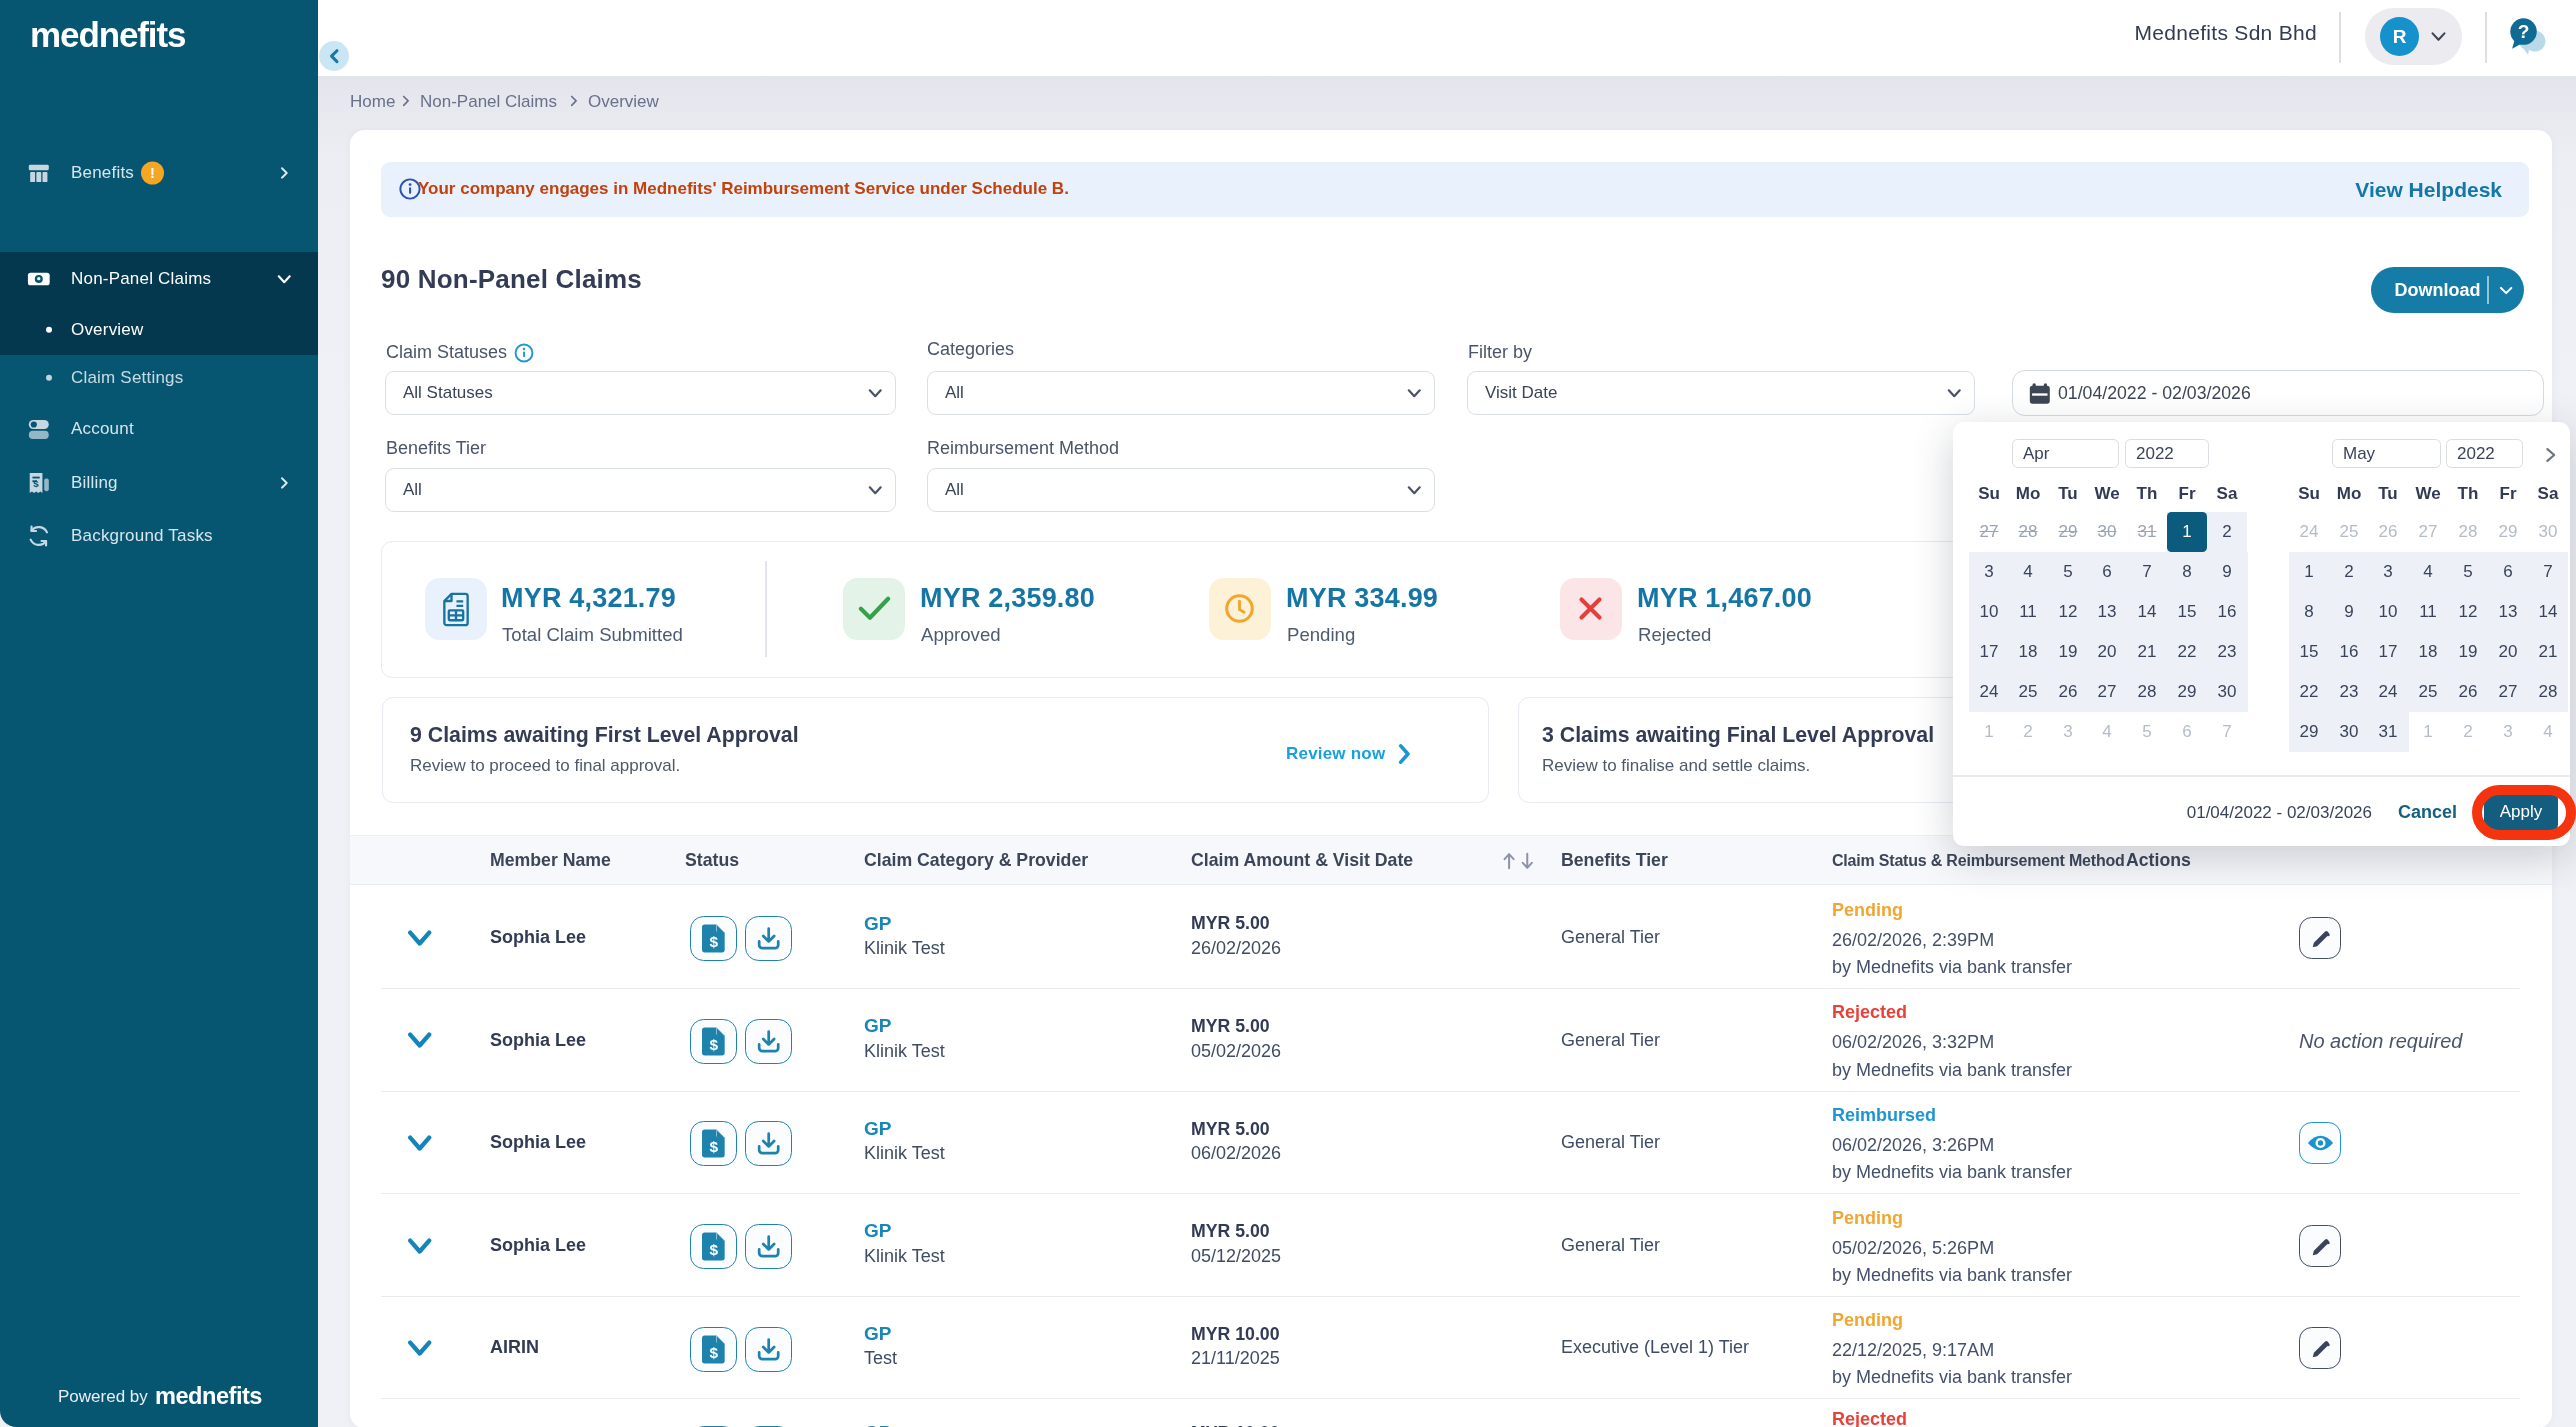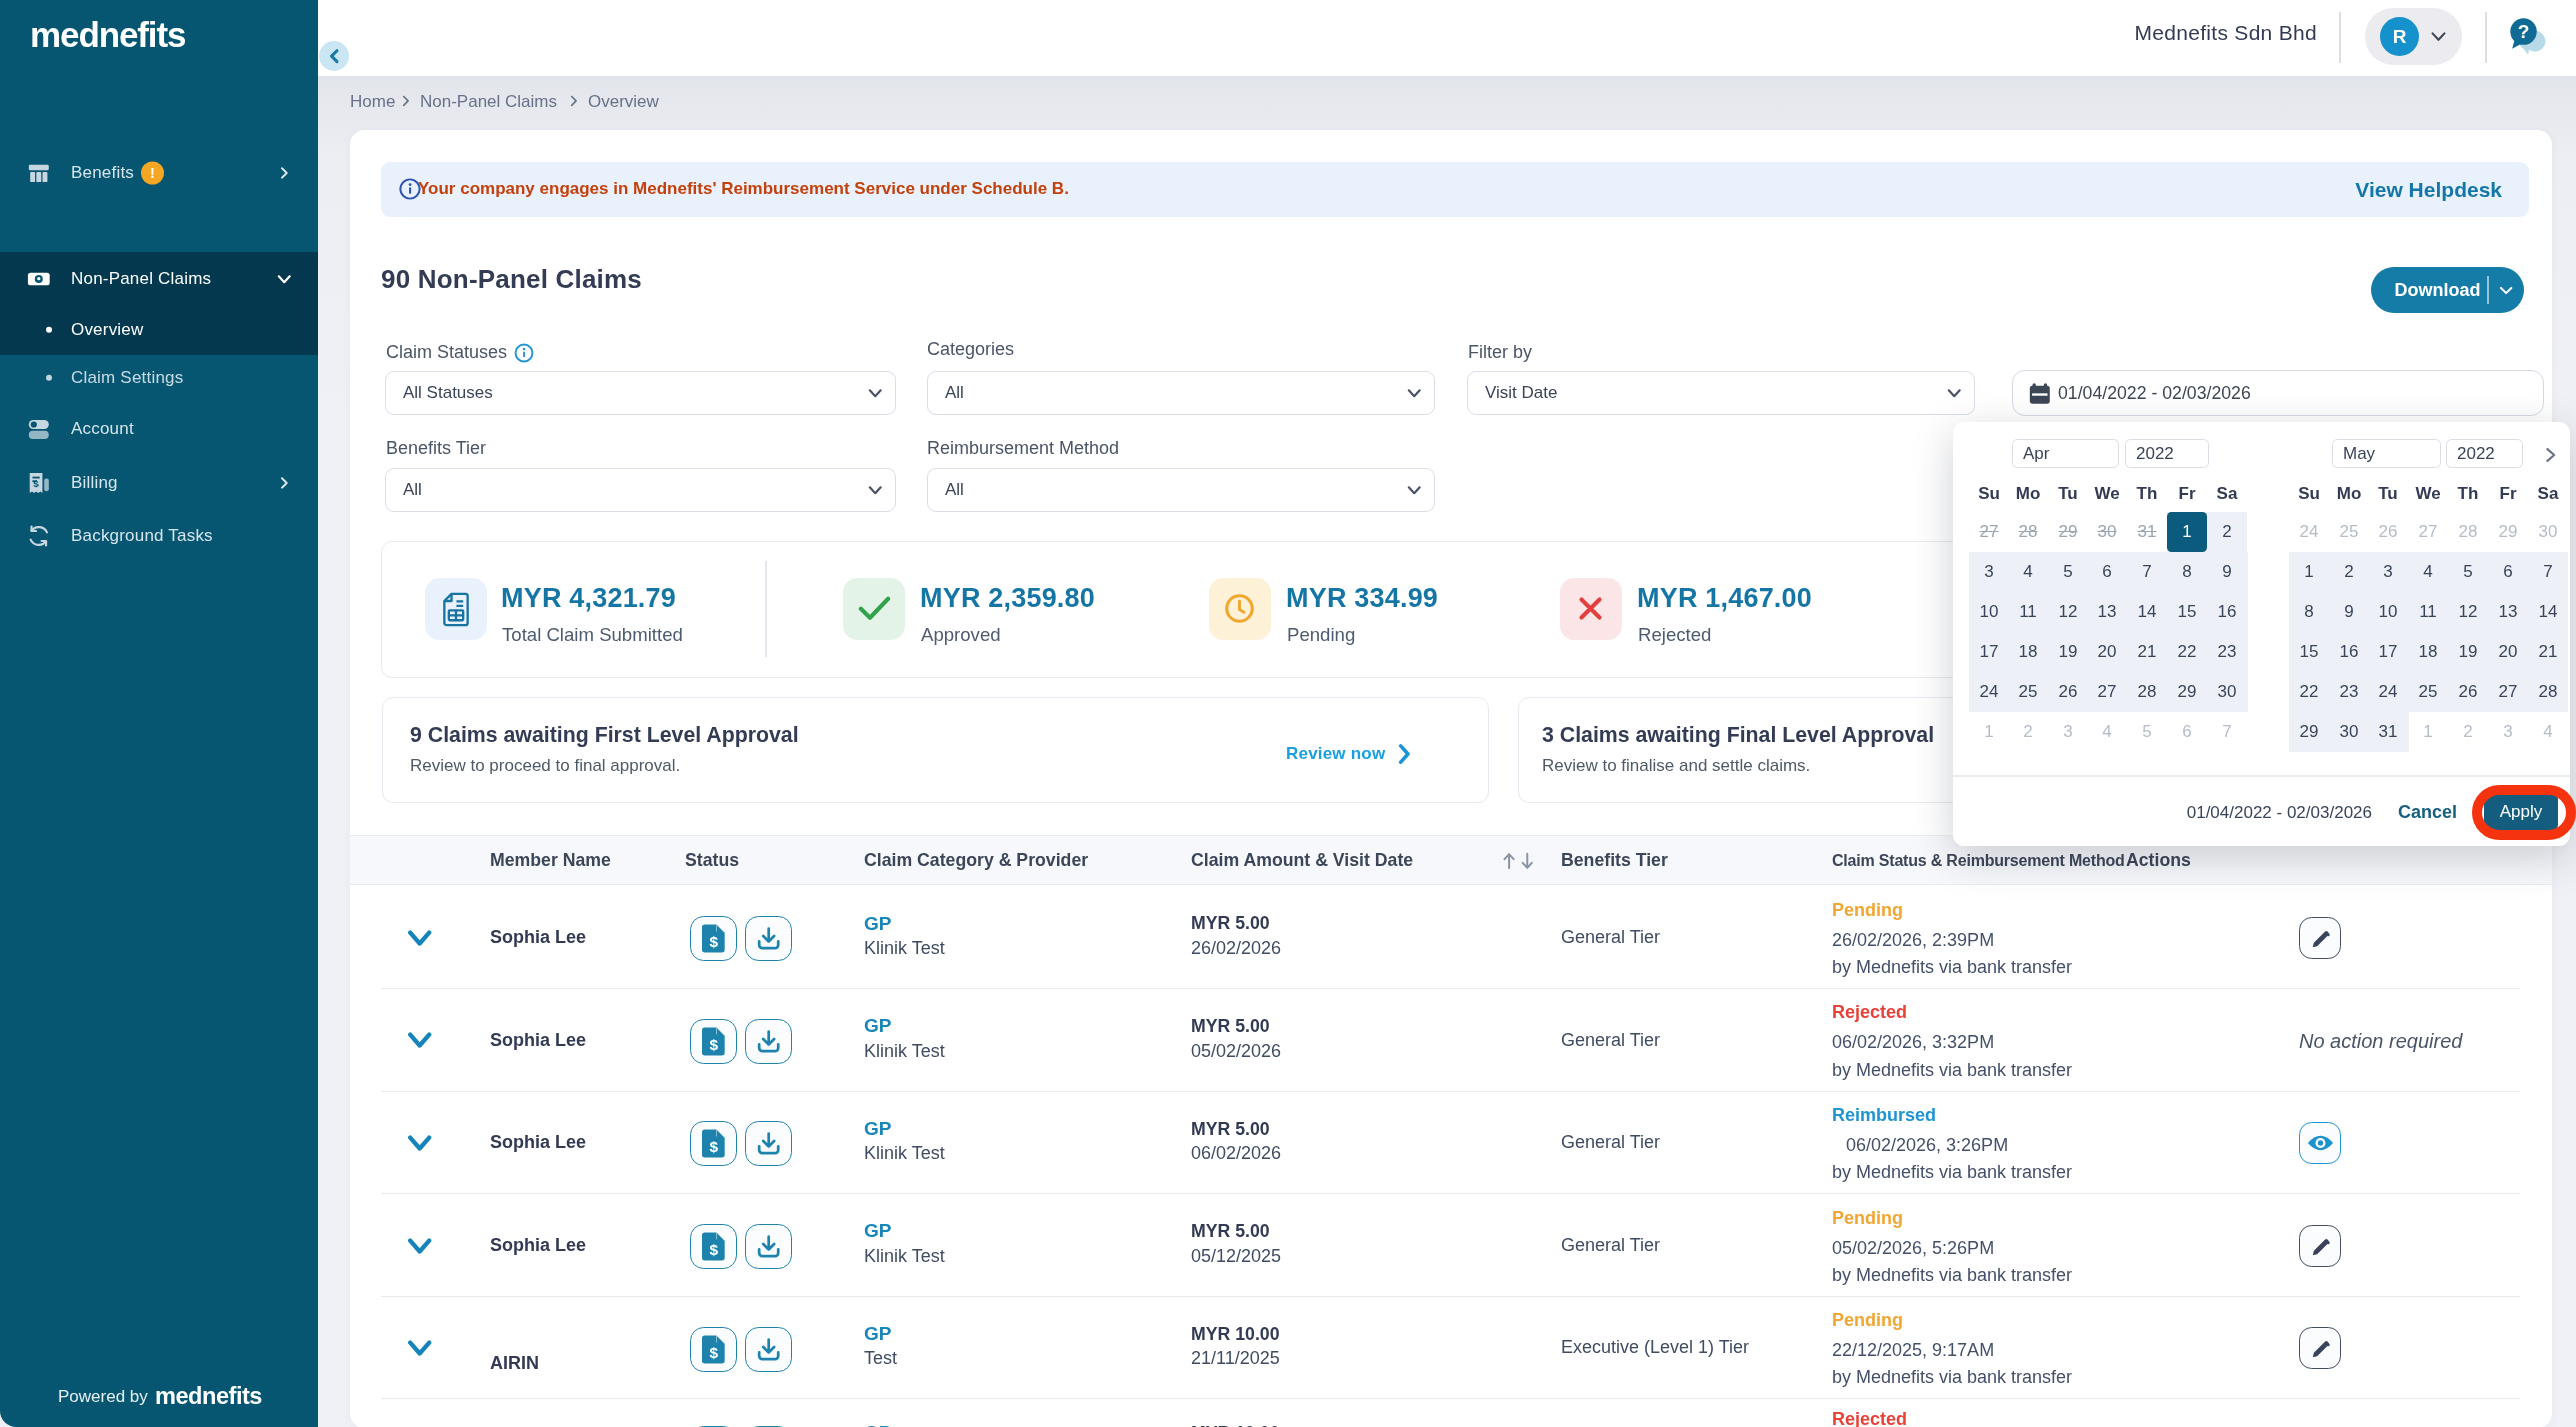--- a/index.html
+++ b/index.html
@@ -368,21 +368,21 @@
         <path d="M14 3 L14 16 M8 11 L14 17 L20 11"></path>
         <path d="M3.5 17 L3.5 21 a3.5 3.5 0 0 0 3.5 3.5 h14 a3.5 3.5 0 0 0 3.5-3.5 L24.5 17"></path>
       </svg>
     </div>
 <div class="td" style="left:864px;top:1118px;font-weight:700;color:#1886b8;font-size:19px;">GP</div>
 <div class="td" style="left:864px;top:1143px;">Klinik Test</div>
 <div class="td" style="left:1191px;top:1119px;font-weight:700;color:#333b54;font-size:17.7px;">MYR 5.00</div>
 <div class="td" style="left:1191px;top:1143px;">06/02/2026</div>
 <div class="td" style="left:1561px;top:1132px;">General Tier</div>
 <div class="td" style="left:1832px;top:1105px;font-weight:700;color:#2095d2;">Reimbursed</div>
-<div class="td" style="left:1832px;top:1135px;color:#44506a;margin-left:14px;">06/02/2026, 3:26PM</div>
+<div class="td" style="left:1832px;top:1135px;color:#44506a;">06/02/2026, 3:26PM</div>
 <div class="td" style="left:1832px;top:1162px;color:#44506a;">by Mednefits via bank transfer</div>
 <div class="ebtn" style="left:2299px;top:1122px;">
       <svg class="abs" style="left:7.3px;top:11px;" width="27" height="18" viewBox="0 0 30 20">
         <path d="M1 10 Q15 -6 29 10 Q15 26 1 10z" fill="#1b93cc"></path>
         <circle cx="15" cy="10" r="5.6" fill="#fff"></circle>
         <circle cx="15" cy="10" r="3" fill="#1b93cc"></circle>
       </svg>
     </div>
 <div class="rowsep" style="top:1193px;"></div>
 <svg class="abs" style="left:407px;top:1237px;" width="25.4" height="19" viewBox="0 0 28 21">
@@ -414,21 +414,21 @@
 <div class="abtn" style="left:2299px;top:1225px;">
       <svg class="abs" style="left:10px;top:10px;" width="22" height="22" viewBox="0 0 24 24" fill="#39445c">
         <path d="M3 21 L4.2 16.2 L16.5 3.9 a1.8 1.8 0 0 1 2.6 0 l1 1 a1.8 1.8 0 0 1 0 2.6 L7.8 19.8 z"></path>
         <circle cx="19.8" cy="7.3" r="1.7" fill="#39445c"></circle>
       </svg>
     </div>
 <div class="rowsep" style="top:1296px;"></div>
 <svg class="abs" style="left:407px;top:1339px;" width="25.4" height="19" viewBox="0 0 28 21">
       <path d="M3.5 4 L14 16 L24.5 4" stroke="#1584bb" stroke-width="4.8" fill="none" stroke-linecap="round" stroke-linejoin="round"></path>
     </svg>
-<div class="td" style="left:490px;top:1337px;font-weight:700;color:#333b54;margin-top:16px;">AIRIN</div>
+<div class="td" style="left:490px;top:1337px;font-weight:700;color:#333b54;">AIRIN</div>
 <div class="rbtn" style="left:690px;top:1327px;">
       <svg class="abs" style="left:11px;top:7.3px;" width="23.6" height="29" viewBox="0 0 26 32">
         <path d="M3 0.5 h13 l9 9 v19 a3 3 0 0 1 -3 3 h-19 a3 3 0 0 1 -3 -3 v-25 a3 3 0 0 1 3-3z" fill="#1d83ad"></path>
         <path d="M16 0.5 l0 7 a2 2 0 0 0 2 2 l7 0 z" fill="#fbfcfe"></path>
         <path d="M16.5 9.5 a8 8 0 0 0 8-0.2 l-8-8z" fill="#1d83ad"></path>
         <text x="13" y="25" font-size="17" font-weight="bold" fill="#fff" text-anchor="middle">$</text>
       </svg>
     </div>
 <div class="rbtn" style="left:745px;top:1327px;">
       <svg class="abs" style="left:10px;top:9px;" width="25.4" height="25.4" viewBox="0 0 28 28" fill="none" stroke="#1d83ad" stroke-width="3" stroke-linecap="round" stroke-linejoin="round">

